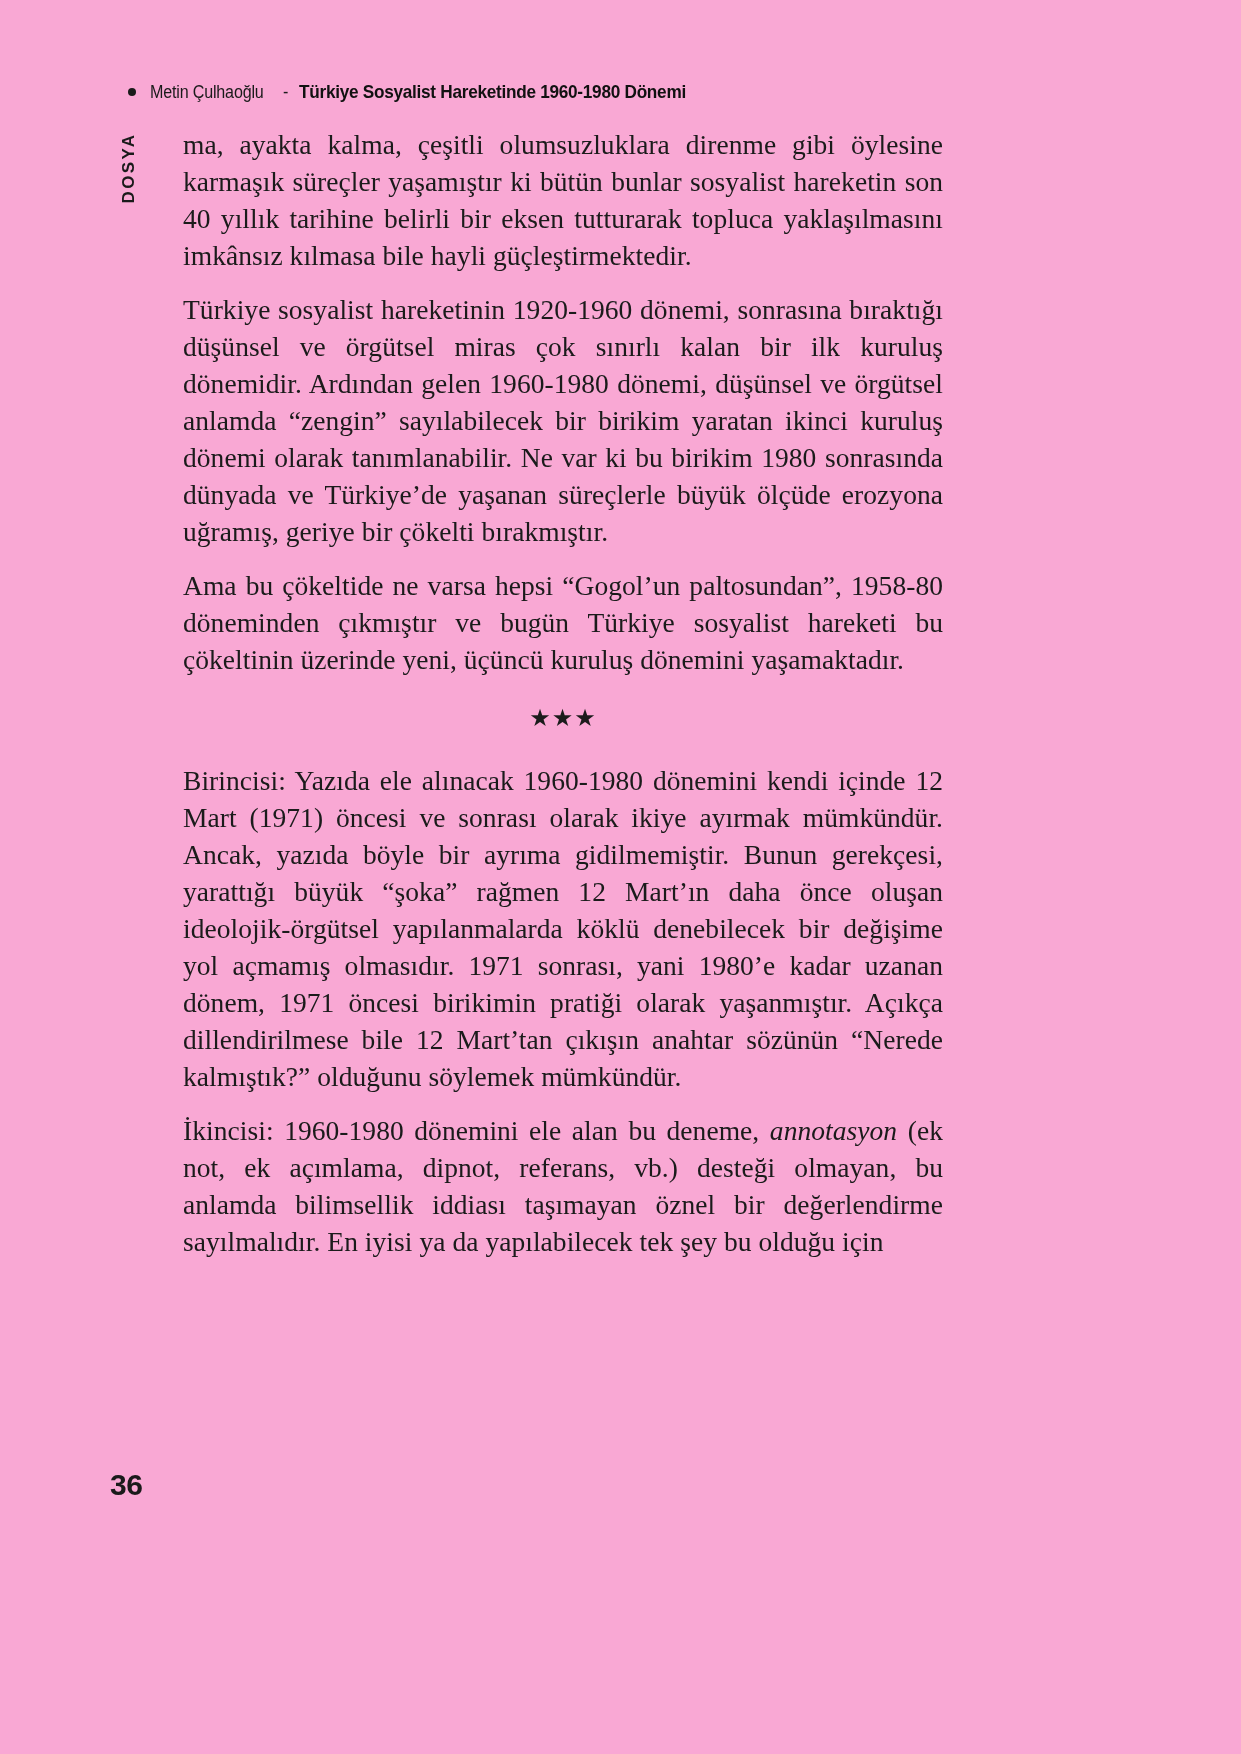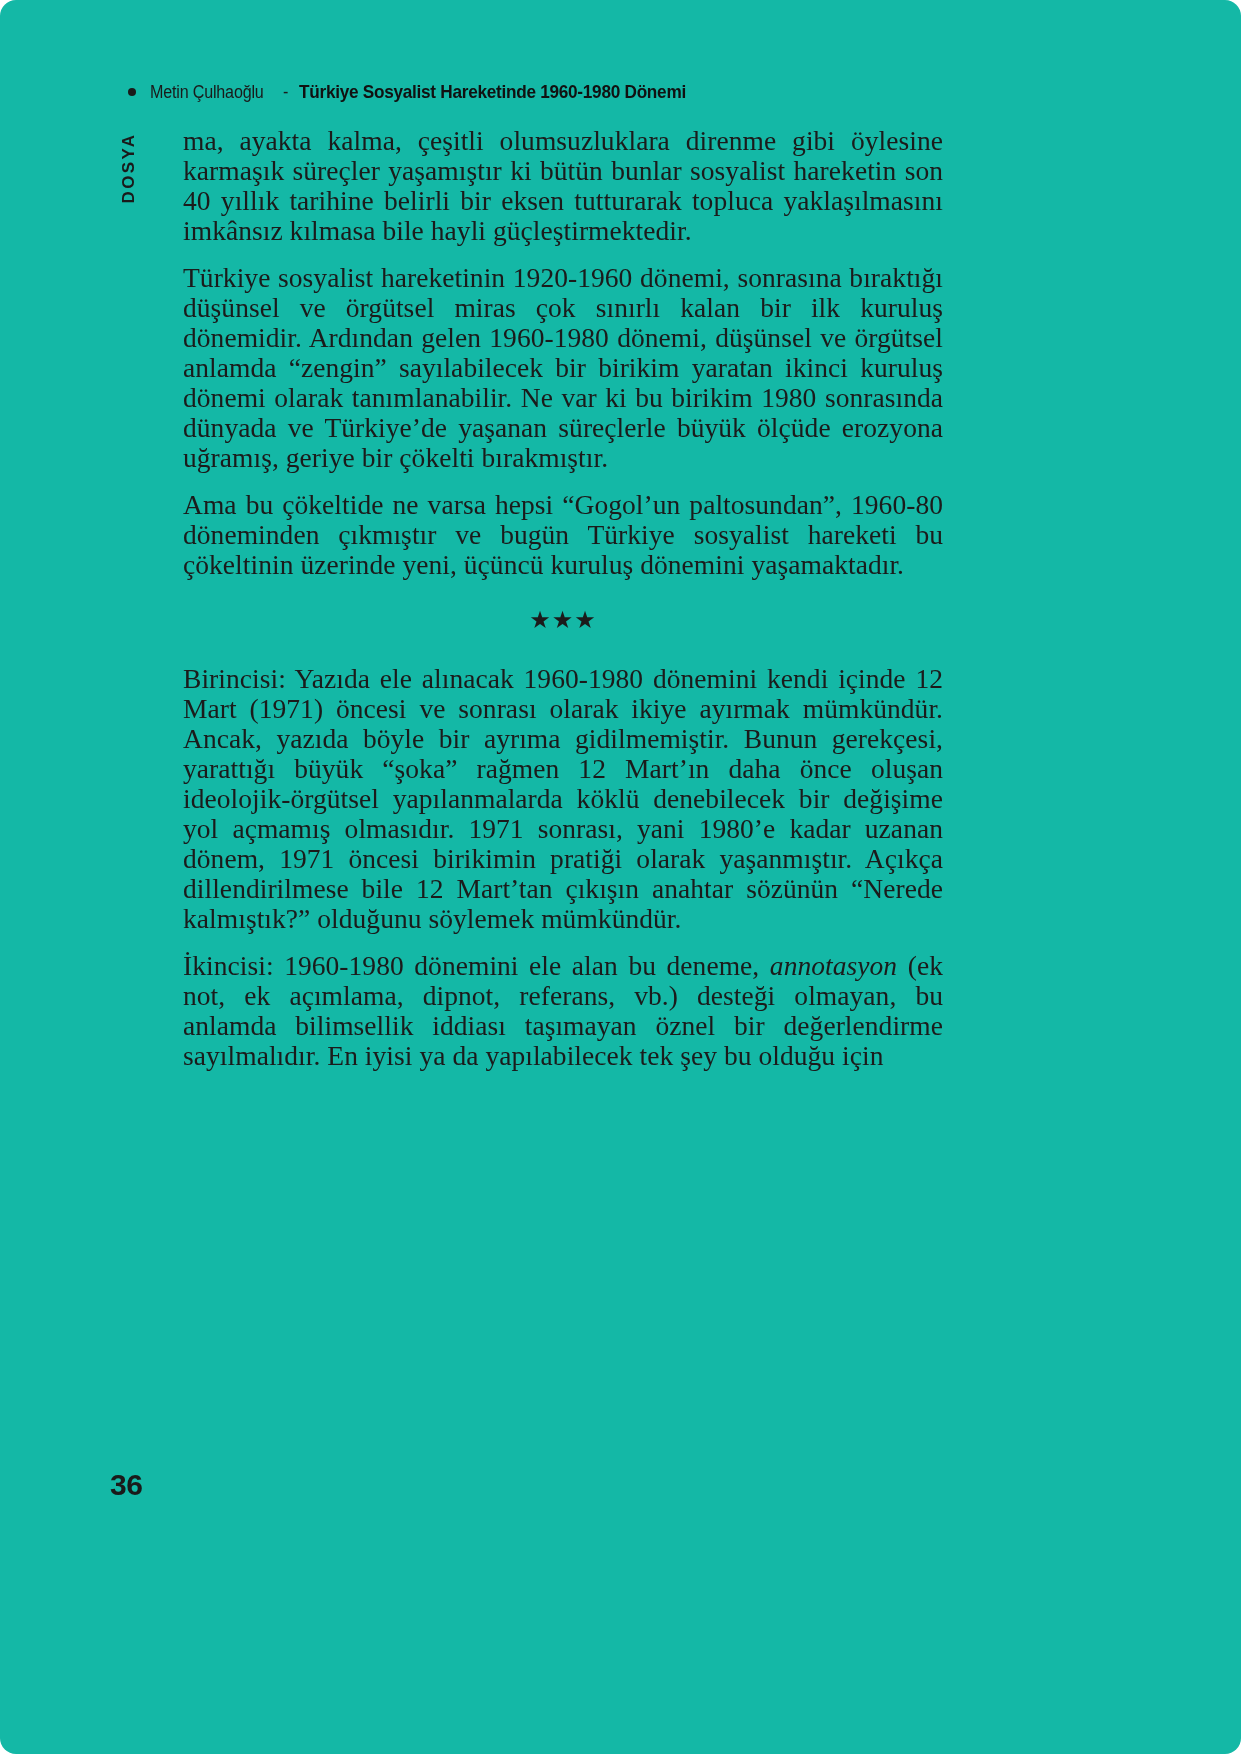--- a/index.html
+++ b/index.html
@@ -13,22 +13,21 @@
     position: relative;
     overflow: hidden;
     font-family: "Liberation Serif", "DejaVu Serif", serif;
     color: #1a1a1a;
     -webkit-font-smoothing: antialiased;
   }
 
   .page {
     position: absolute;
     inset: 0;
-    background: #14b8a6;
-    border-radius: 16px;
+    background: #f9a8d4;
   }
 
   
   .running-head {
     position: absolute;
     left: 128px;
     top: 78px;
     width: 820px;
     height: 28px;
     display: flex;
@@ -97,21 +96,21 @@
   .text-column {
     position: absolute;
     left: 183px;
     top: 126px;
     width: 760px;
   }
 
   p.body-par {
     margin: 0 0 17px 0;
     font-size: 27.5px;
-    line-height: 30px;
+    line-height: 37px;
     text-align: justify;
     text-justify: inter-word;
     hyphens: manual;
     color: #1b1b1b;
     font-family: "Liberation Serif", "DejaVu Serif", serif;
     letter-spacing: 0.05px;
   }
   p.body-par:last-child { margin-bottom: 8px; }
 
   p.body-par em {
@@ -154,21 +153,21 @@
   </div>
 
   <div class="side-tab">
     <span class="side-tab-text">DOSYA</span>
   </div>
 
   <div class="text-column">
 
     <p class="body-par">ma, ayakta kalma, çeşitli olumsuzluklara direnme gibi öylesine karmaşık süreçler yaşamıştır ki bütün bunlar sosyalist hareketin son 40 yıllık tarihine belirli bir eksen tutturarak topluca yaklaşılmasını imkânsız kılmasa bile hayli güçleştirmektedir.</p>
     <p class="body-par">Türkiye sosyalist hareketinin 1920-1960 dönemi, sonrasına bıraktığı düşünsel ve örgütsel miras çok sınırlı kalan bir ilk kuruluş dönemidir. Ardından gelen 1960-1980 dönemi, düşünsel ve örgütsel anlamda “zengin” sayılabilecek bir birikim yaratan ikinci kuruluş dönemi olarak tanımlanabilir. Ne var ki bu birikim 1980 sonrasında dünyada ve Türkiye’de yaşanan süreçlerle büyük ölçüde erozyona uğramış, geriye bir çökelti bırakmıştır.</p>
-    <p class="body-par">Ama bu çökeltide ne varsa hepsi “Gogol’un paltosundan”, 1960-80 döneminden çıkmıştır ve bugün Türkiye sosyalist hareketi bu çökeltinin üzerinde yeni, üçüncü kuruluş dönemini yaşamaktadır.</p>
+    <p class="body-par">Ama bu çökeltide ne varsa hepsi “Gogol’un paltosundan”, 1958-80 döneminden çıkmıştır ve bugün Türkiye sosyalist hareketi bu çökeltinin üzerinde yeni, üçüncü kuruluş dönemini yaşamaktadır.</p>
 
     <div class="divider-stars">★★★</div>
 
     <p class="body-par">Birincisi: Yazıda ele alınacak 1960-1980 dönemini kendi içinde 12 Mart (1971) öncesi ve sonrası olarak ikiye ayırmak mümkündür. Ancak, yazıda böyle bir ayrıma gidilmemiştir. Bunun gerekçesi, yarattığı büyük “şoka” rağmen 12 Mart’ın daha önce oluşan ideolojik-örgütsel yapılanmalarda köklü denebilecek bir değişime yol açmamış olmasıdır. 1971 sonrası, yani 1980’e kadar uzanan dönem, 1971 öncesi birikimin pratiği olarak yaşanmıştır. Açıkça dillendirilmese bile 12 Mart’tan çıkışın anahtar sözünün “Nerede kalmıştık?” olduğunu söylemek mümkündür.</p>
 
     <p class="body-par"><span>İkincisi: 1960-1980 dönemini ele alan bu deneme, </span><em>annotasyon</em><span> (ek not, ek açımlama, dipnot, referans, vb.) desteği olmayan, bu anlamda bilimsellik iddiası taşımayan öznel bir değerlendirme sayılmalıdır. En iyisi ya da yapılabilecek tek şey bu olduğu için</span></p>
 
   </div>
 
   <div class="folio">36</div>

